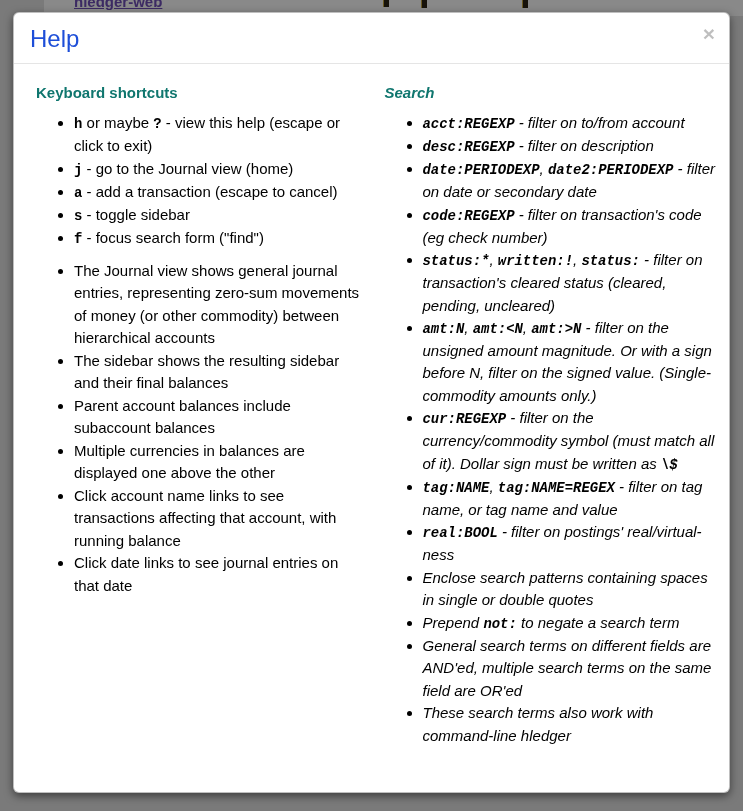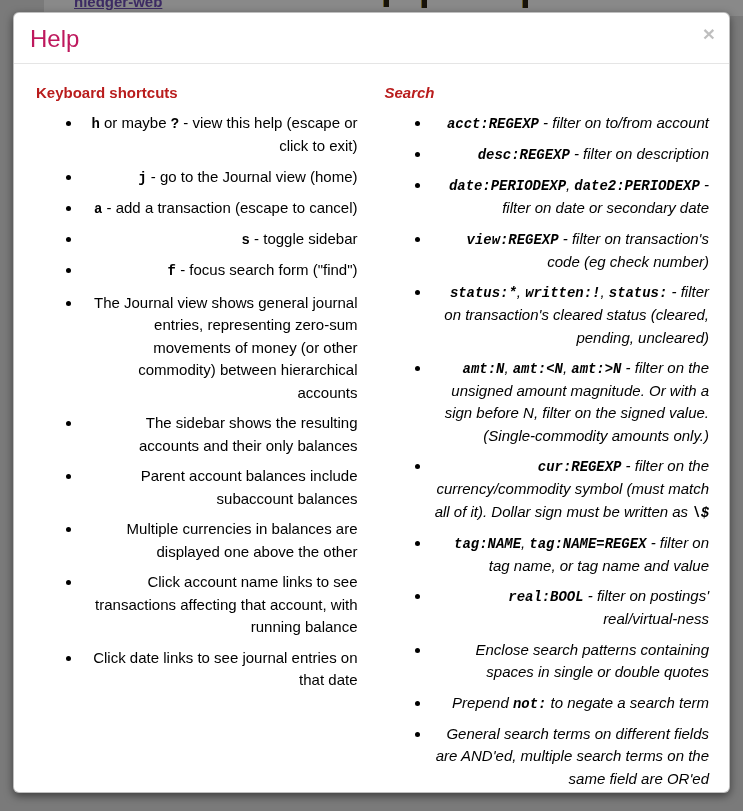--- a/index.html
+++ b/index.html
@@ -26,44 +26,44 @@
     position:absolute;left:13px;top:12px;width:717px;height:781px;
     background:#ffffff;border:1px solid rgba(0,0,0,0.25);border-radius:6px;
     box-shadow:0 3px 9px rgba(0,0,0,0.5);
     box-sizing:border-box;overflow:hidden;
   }
   .modal-header{
     position:relative;padding:13px 15px 11px 16px;
     border-bottom:1px solid #e5e5e5;
   }
   .modal-title{
-    margin:0;font-size:24px;font-weight:normal;color:#be185d;line-height:1.1;
+    margin:0;font-size:24px;font-weight:normal;color:#1d4ed8;line-height:1.1;
   }
   .close-btn{
     position:absolute;top:10px;right:14px;
     border:0;background:transparent;padding:0;cursor:pointer;
     font-size:21px;font-weight:bold;line-height:1;color:#000;opacity:0.25;
     font-family:"Liberation Sans",sans-serif;
   }
   .modal-body{
     padding:0 8px 20px 8px;display:flex;align-items:flex-start;
   }
   .col{box-sizing:border-box;width:50%;}
   .col.left{padding:0 6px 0 14px;}
   .col.right{padding:0 4px 0 13px;font-style:italic;}
 
   .col h3{
-    font-size:15px;font-weight:bold;color:#b91c1c;
+    font-size:15px;font-weight:bold;color:#0f766e;
     margin:20px 0 8px 0;line-height:1.2;
   }
   .col ul{
     margin:10px 0 8px 0;padding:0 0 0 38px;
     font-size:15px;color:#000;line-height:1.5;
   }
-  .col ul li{margin:8px;padding:0;text-align:right;}
+  .col ul li{margin:0;padding:0;}
   .col code{
     font-family:"Liberation Mono","DejaVu Sans Mono",monospace;
     font-weight:bold;font-size:0.93em;color:#000;
     background:none;padding:0;
   }
 </style>
 </head>
 <body>
 
 <div class="backdrop">
@@ -85,34 +85,34 @@
       <h3>Keyboard shortcuts</h3>
       <ul>
           <li><code>h</code> or maybe <code>?</code> - view this help (escape or click to exit)</li>
           <li><code>j</code> - go to the Journal view (home)</li>
           <li><code>a</code> - add a transaction (escape to cancel)</li>
           <li><code>s</code> - toggle sidebar</li>
           <li><code>f</code> - focus search form ("find")</li>
         </ul>
       <ul>
           <li>The Journal view shows general journal entries, representing zero-sum movements of money (or other commodity) between hierarchical accounts</li>
-          <li>The sidebar shows the resulting accounts and their only balances</li>
+          <li>The sidebar shows the resulting sidebar and their final balances</li>
           <li>Parent account balances include subaccount balances</li>
           <li>Multiple currencies in balances are displayed one above the other</li>
           <li>Click account name links to see transactions affecting that account, with running balance</li>
           <li>Click date links to see journal entries on that date</li>
         </ul>
     </div>
     <div class="col right">
       <h3>Search</h3>
       <ul>
           <li><code>acct:REGEXP</code> - filter on to/from account</li>
           <li><code>desc:REGEXP</code> - filter on description</li>
           <li><code>date:PERIODEXP</code>, <code>date2:PERIODEXP</code> - filter on date or secondary date</li>
-          <li><code>view:REGEXP</code> - filter on transaction's code (eg check number)</li>
+          <li><code>code:REGEXP</code> - filter on transaction's code (eg check number)</li>
           <li><code>status:*</code>, <code>written:!</code>, <code>status:</code> - filter on transaction's cleared status (cleared, pending, uncleared)</li>
           <li><code>amt:N</code>, <code>amt:&lt;N</code>, <code>amt:&gt;N</code> - filter on the unsigned amount magnitude. Or with a sign before N, filter on the signed value. (Single-commodity amounts only.)</li>
           <li><code>cur:REGEXP</code> - filter on the currency/commodity symbol (must match all of it). Dollar sign must be written as <code>\$</code></li>
           <li><code>tag:NAME</code>, <code>tag:NAME=REGEX</code> - filter on tag name, or tag name and value</li>
           <li><code>real:BOOL</code> - filter on postings' real/virtual-ness</li>
           <li>Enclose search patterns containing spaces in single or double quotes</li>
           <li>Prepend <code>not:</code> to negate a search term</li>
           <li>General search terms on different fields are AND'ed, multiple search terms on the same field are OR'ed</li>
           <li>These search terms also work with command-line hledger</li>
         </ul>

